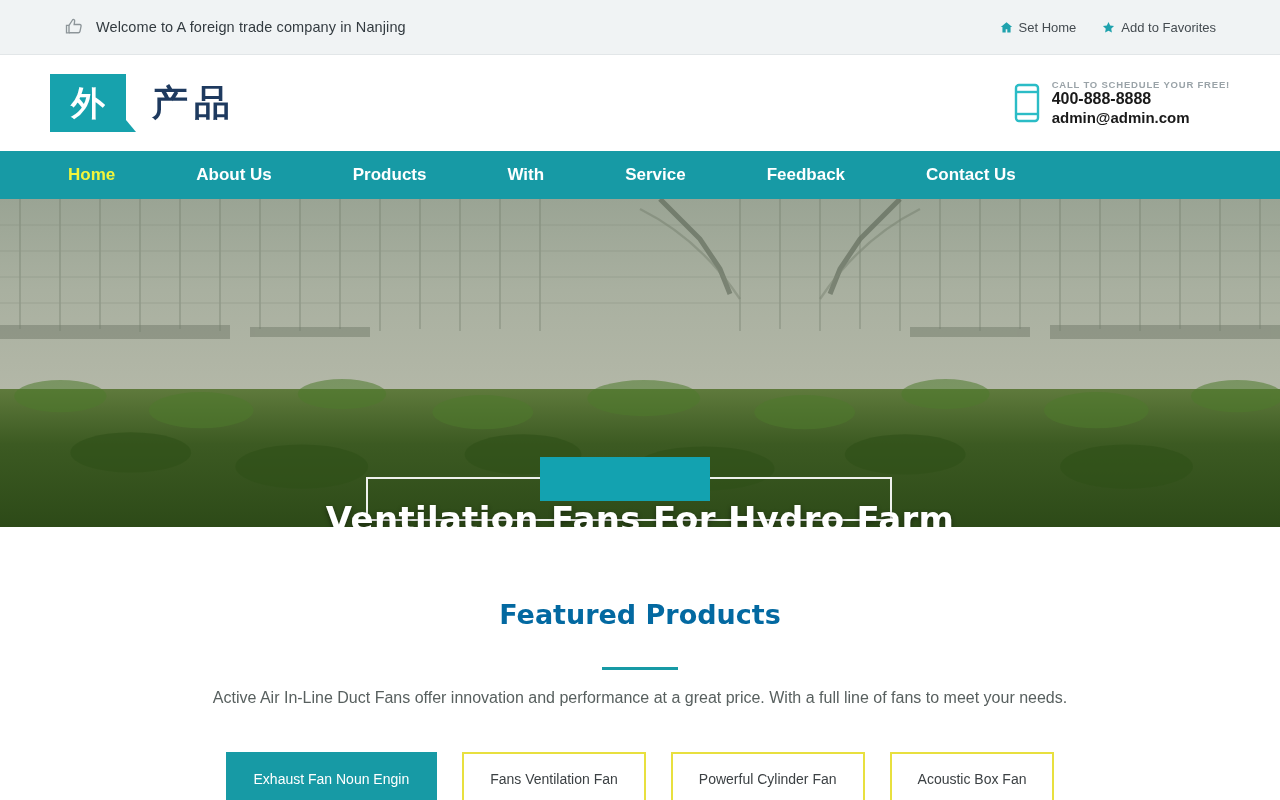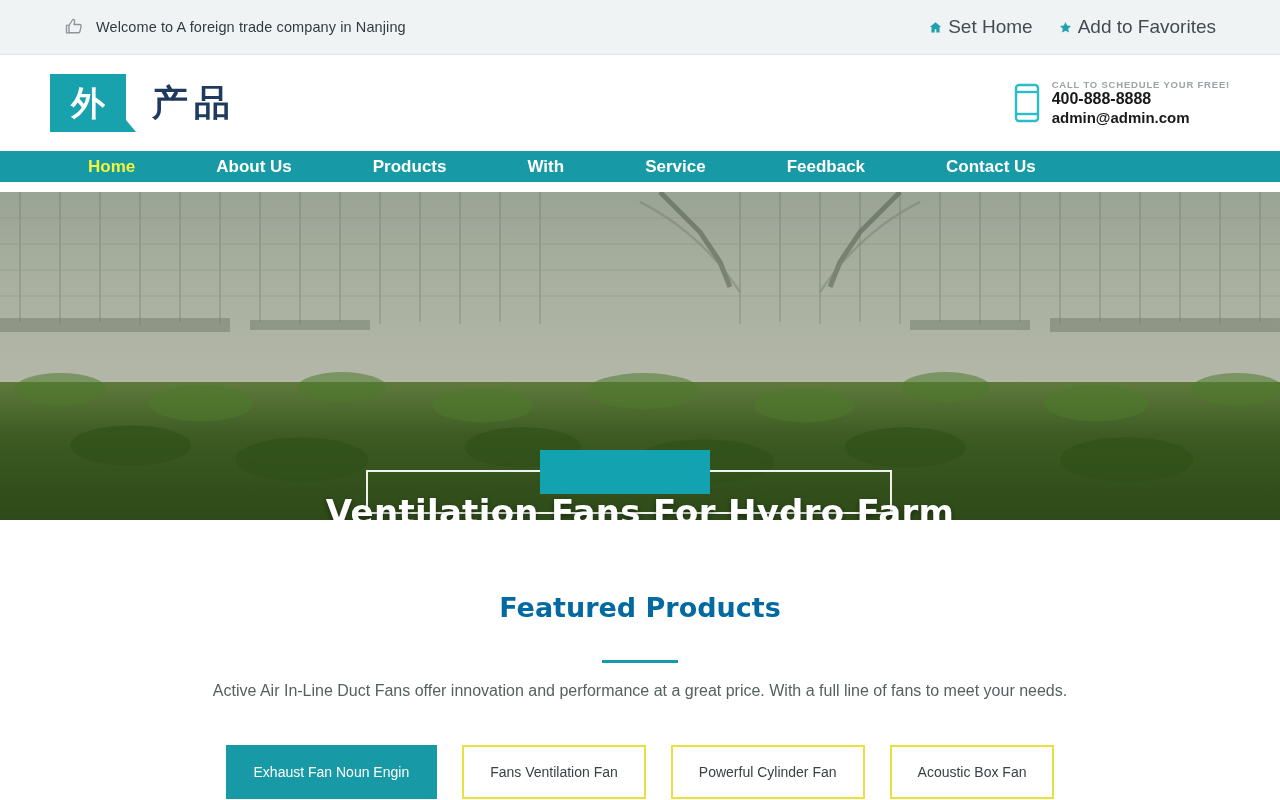--- a/index.html
+++ b/index.html
@@ -20,21 +20,21 @@
     align-items: center;
     padding: 0 64px;
     justify-content: space-between;
   }
   .topbar-left { display: flex; align-items: center; gap: 12px; }
   .thumb-icon { width: 20px; height: 20px; display: block; }
   .welcome-text { font-size: 14.5px; color: #333b40; letter-spacing: .1px; }
   .topbar-right { display: flex; align-items: center; gap: 26px; }
   .tb-link {
     display: flex; align-items: center; gap: 6px;
-    font-size: 19px; color: #444b50; cursor: pointer;
+    font-size: 13px; color: #444b50; cursor: pointer;
   }
   .tb-ico { width: 13px; height: 13px; display: block; fill: #1fa2ad; }
 
   
   .header {
     height: 96px;
     background: #fff;
     display: flex;
     align-items: center;
     padding: 0 50px;
@@ -68,45 +68,44 @@
   .contact-text { line-height: 1.18; }
   .call-label {
     font-size: 9.5px; color: #9aa3a8; letter-spacing: .8px;
     font-weight: bold;
   }
   .phone-num { font-size: 16px; font-weight: bold; color: #1a1a1a; }
   .mail { font-size: 15px; font-weight: bold; color: #1a1a1a; }
 
   
   .nav {
-    height: 31px;
+    height: 48px;
     background: #179aa5;
     display: flex;
     align-items: center;
-    padding-left: 70px;
+    padding-left: 50px;
   }
   .nav-item {
     color: #ffffff;
     font-size: 17px;
     font-weight: bold;
     cursor: pointer;
     padding: 0 18px;
     margin-right: 45px;
     white-space: nowrap;
   }
   .nav-item:last-child { margin-right: 0; }
   .nav-item.active { color: #f2f53b; }
 
   
   .hero {
     position: relative;
     height: 328px;
     overflow: hidden;
     background: #7d8d72;
-    margin-top: 10px;
   }
   .hero-bg { position: absolute; inset: 0; }
   .bg-sky {
     position: absolute; left: 0; right: 0; top: 0; height: 62%;
     background: linear-gradient(180deg, #9aa494 0%, #a9b0a0 45%, #b4b8a8 100%);
   }
   .bg-ground {
     position: absolute; left: 0; right: 0; bottom: 0; height: 42%;
     background: linear-gradient(180deg, #5f7a3c 0%, #3c5a22 40%, #2d4a18 100%);
   }

